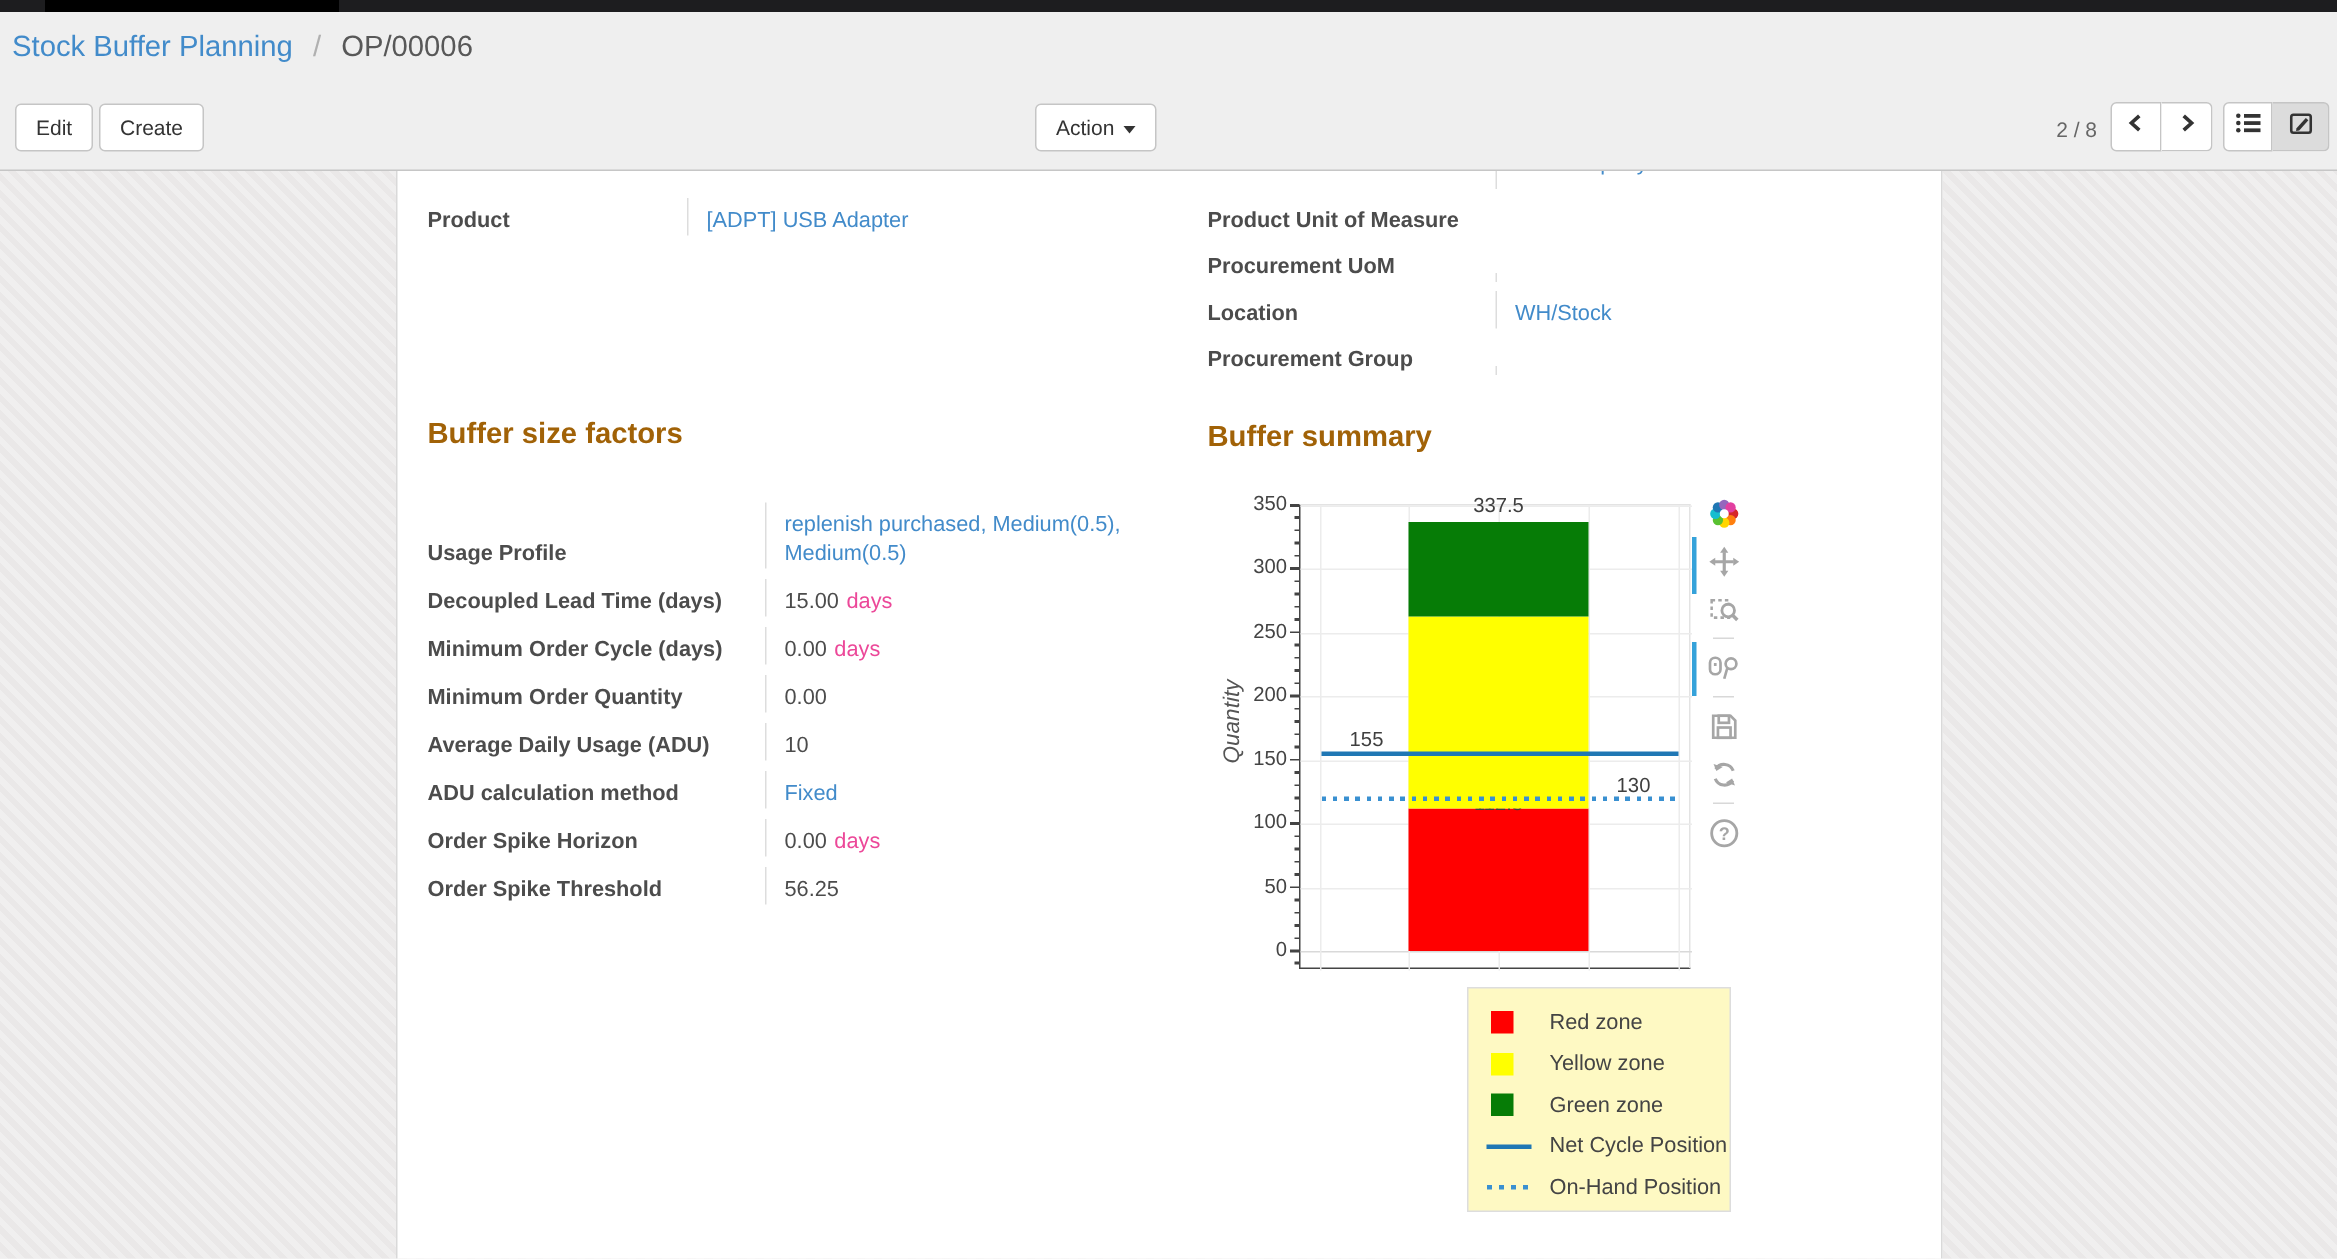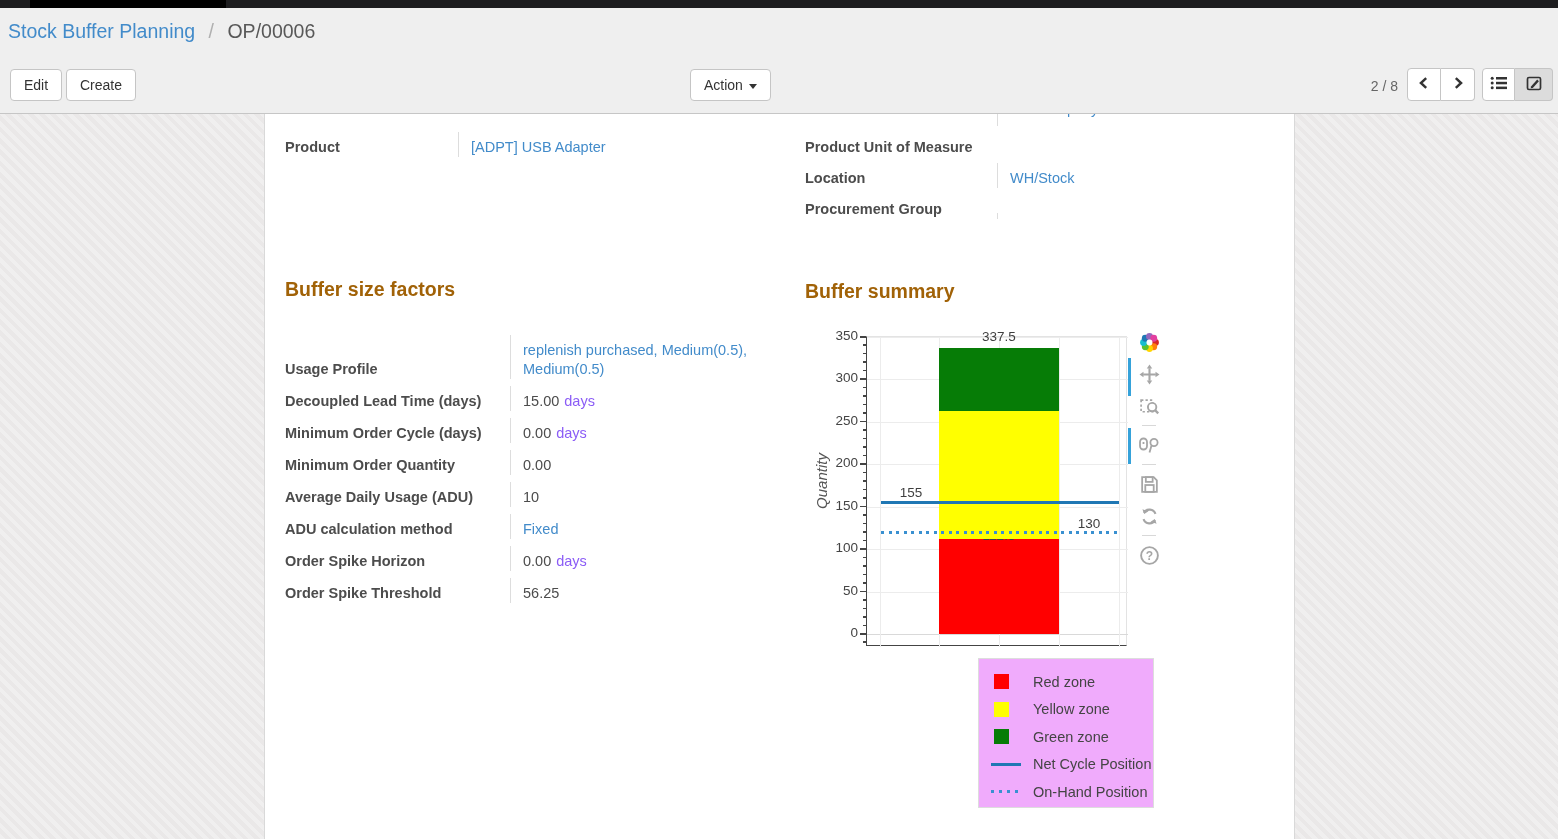--- a/index.html
+++ b/index.html
@@ -44,21 +44,21 @@
     background:repeating-linear-gradient(45deg,#f0efef 0 4px,#eae8e8 4px 8px); }
   .sheet { position:absolute; left:264px; top:0; width:1031px; height:725px;
     background:#fff; border-left:1px solid #d9d9d9; border-right:1px solid #d9d9d9; overflow:hidden; }
 
   
   .fgroup { position:absolute; }
   .frow { display:flex; align-items:flex-end; }
   .f-label { font-weight:bold; color:#4c4c4c; font-size:14.5px; padding-top:6px; line-height:19px; }
   .f-valcell { border-left:1px solid #ddd; padding:6px 0 0 12px; font-size:14.5px; line-height:19px; }
   .f-link { color:#428bca; cursor:pointer; text-decoration:none; }
-  .f-unit { color:#8b5cf6; margin-left:5px; }
+  .f-unit { color:#ec4899; margin-left:5px; }
   #group-product    { left:20px;  top:12px;  width:505px; }
   #group-product    .f-label { width:173px; } #group-product .f-valcell { width:332px; }
   #group-right      { left:540px; top:12px;  width:470px; }
   #group-right      .f-label { width:192px; } #group-right .f-valcell { width:278px; }
   #group-factors    { left:20px;  top:210px; width:510px; }
   #group-factors    .f-label { width:225px; } #group-factors .f-valcell { width:268px; }
   .frow-h { height:31px; } .frow-h2 { height:32px; }
   .clip-company { position:absolute; left:742px; top:-12px; height:15px; line-height:15px;
     font-size:14.5px; overflow:visible; }
   .clip-vline { position:absolute; left:732px; top:0; width:1px; height:12px; background:#ddd; }
@@ -86,21 +86,21 @@
   
   .modebar { position:absolute; left:336px; top:14px; width:26px; display:flex;
     flex-direction:column; align-items:center; }
   .mb-icon { width:24px; height:24px; margin:4px 0; display:flex; align-items:center;
     justify-content:center; cursor:pointer; }
   .mb-sep { width:14px; height:1px; background:#d8d8d8; margin:3px 0; }
   .mb-indicator { position:absolute; left:-8px; width:3px; background:#35a2da; }
 
   
   .legend { position:absolute; left:178px; top:346px; width:176px; height:150px;
-    background:#f0abfc; border:1px solid #ddd; padding:9px 0 0 12px; }
+    background:#fef9c3; border:1px solid #ddd; padding:9px 0 0 12px; }
   .lg-item { display:flex; align-items:center; height:27.5px; cursor:pointer; }
   .lg-sym { width:34px; display:flex; align-items:center; justify-content:flex-start; }
   .lg-sq { width:15px; height:15px; margin-left:3px; }
   .lg-line { width:30px; height:3px; }
   .lg-text { font-size:14.5px; color:#444; margin-left:8px; }
 </style>
 </head>
 <body>
 
 <div class="topbar">
@@ -158,20 +158,24 @@
 
     <div class="fgroup" id="group-product">
         <div class="frow frow-h">
           <div class="f-label">Product</div>
           <div class="f-valcell"><a class="f-link">[ADPT] USB Adapter</a></div>
         </div>
       </div>
     <div class="fgroup" id="group-right">
         <div class="frow frow-h">
           <div class="f-label">Product Unit of Measure</div>
+        </div>
+        <div class="frow frow-h">
+          <div class="f-label">Procurement UoM</div>
+          <div class="f-valcell"><span></span></div>
         </div>
         <div class="frow frow-h">
           <div class="f-label">Location</div>
           <div class="f-valcell"><a class="f-link">WH/Stock</a></div>
         </div>
         <div class="frow frow-h">
           <div class="f-label">Procurement Group</div>
           <div class="f-valcell"><span></span></div>
         </div>
       </div>

